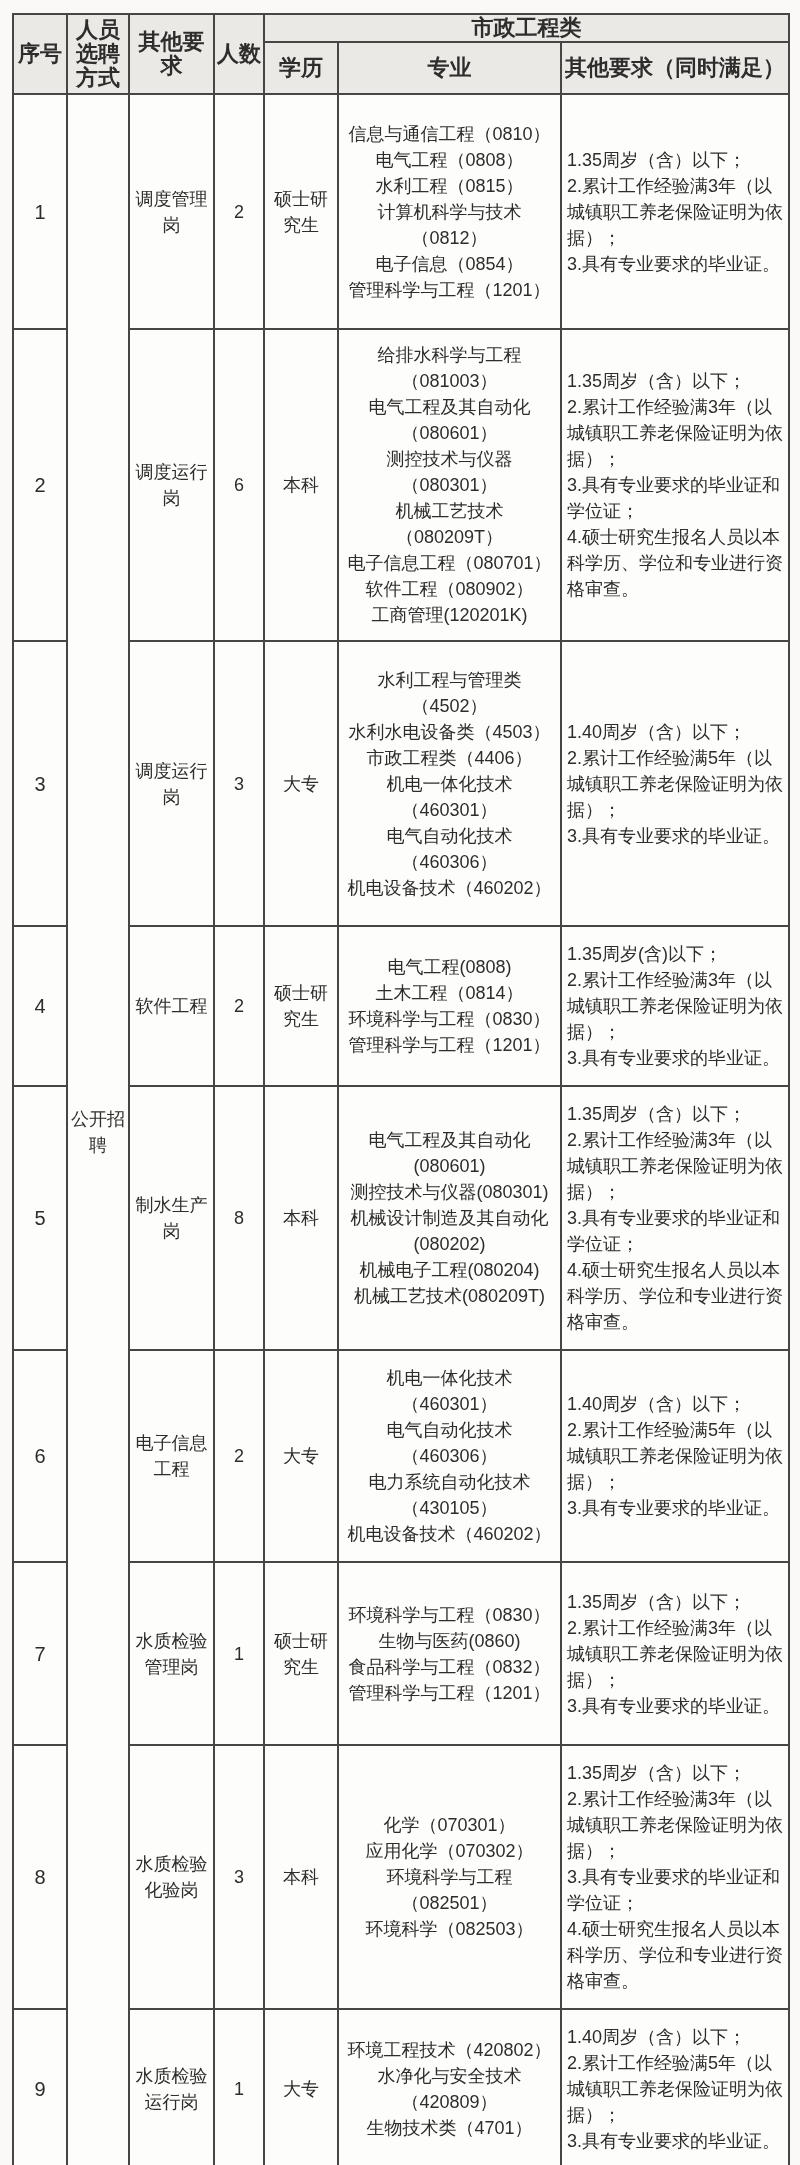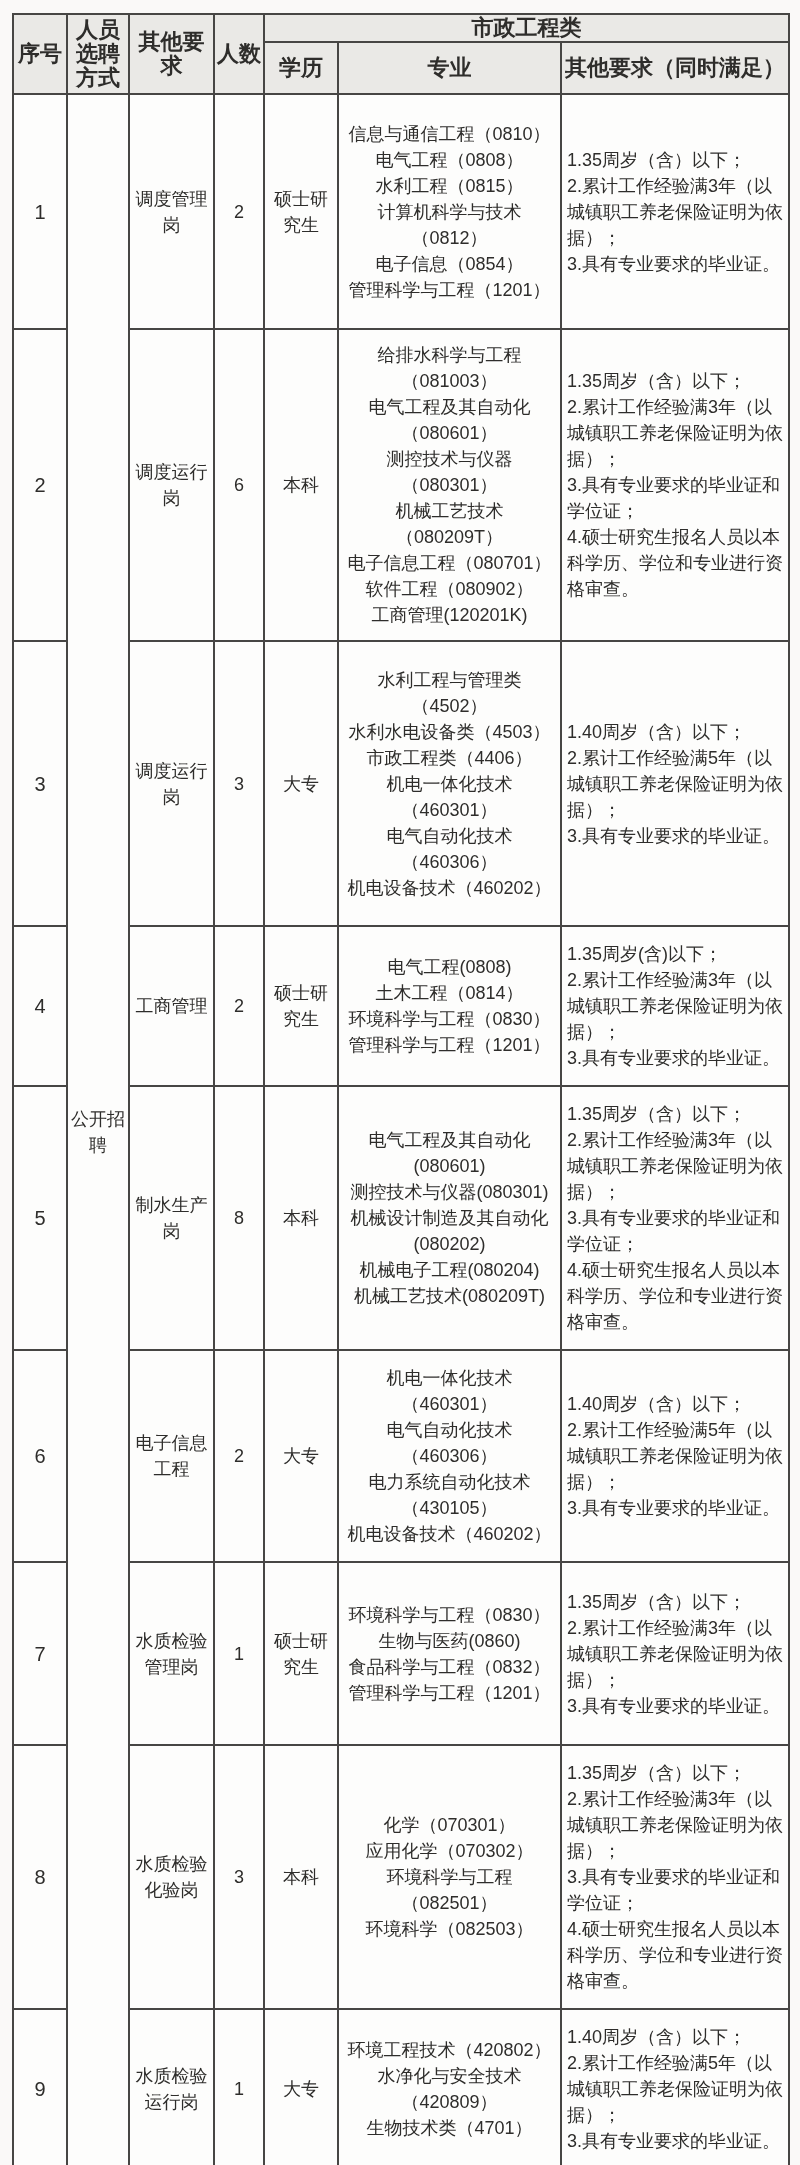--- a/index.html
+++ b/index.html
@@ -123,21 +123,21 @@
 机电一体化技术（460301）
 电气自动化技术（460306）
 机电设备技术（460202）</td>
       <td class="req">1.40周岁（含）以下；
 2.累计工作经验满5年（以城镇职工养老保险证明为依据）；
 3.具有专业要求的毕业证。</td>
     </tr>
 
     <tr style="height:155px;">
       <td class="seq">4</td>
-      <td>工商管理</td>
+      <td>软件工程</td>
       <td>2</td>
       <td>硕士研究生</td>
       <td>电气工程(0808)
 土木工程（0814）
 环境科学与工程（0830）
 管理科学与工程（1201）</td>
       <td class="req">1.35周岁(含)以下；
 2.累计工作经验满3年（以城镇职工养老保险证明为依据）；
 3.具有专业要求的毕业证。</td>
     </tr>

